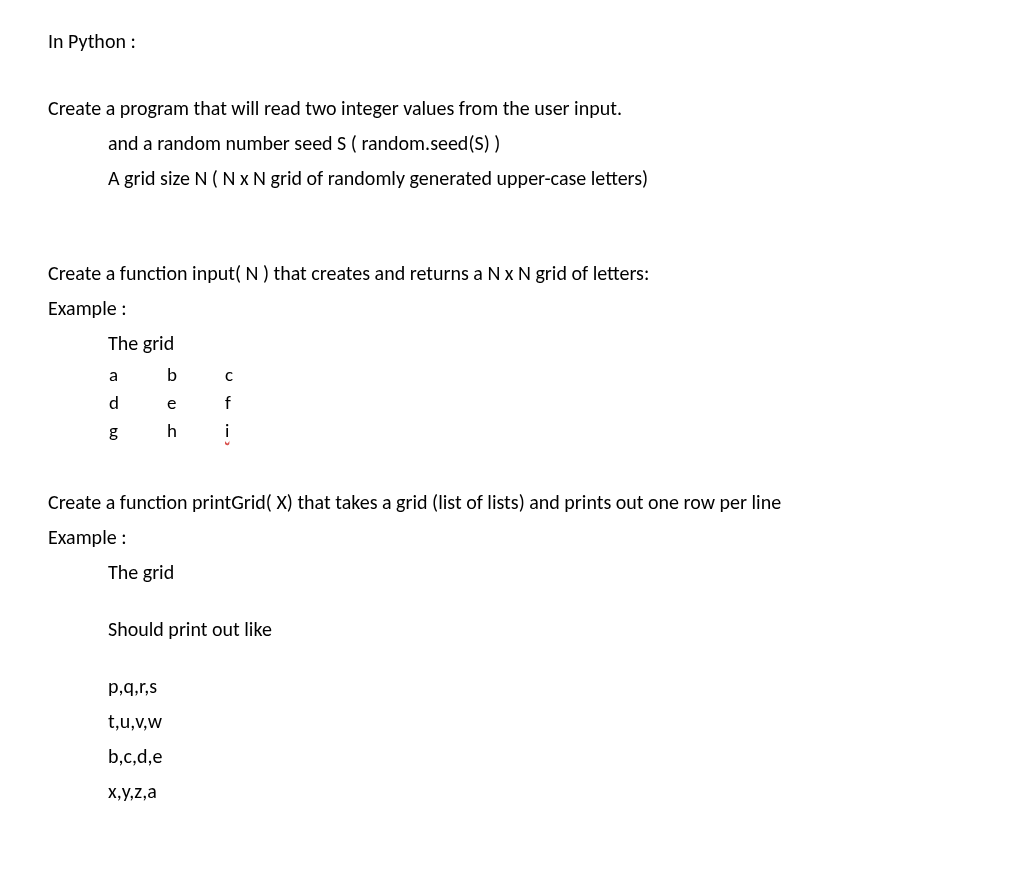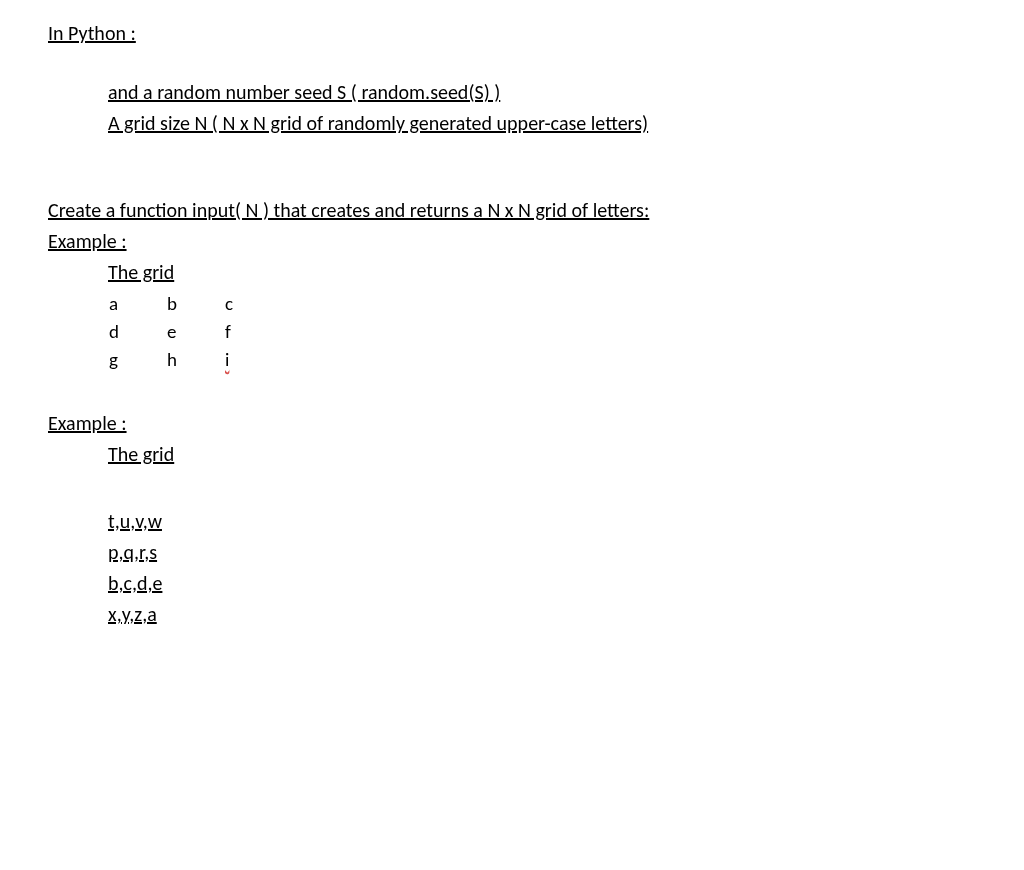--- a/index.html
+++ b/index.html
@@ -10,22 +10,21 @@
     background: #ffffff;
     font-family: Calibri, "Segoe UI", Arial, sans-serif;
     font-size: 20px;
     color: #000000;
     line-height: 1.35;
   }
   .page {
     padding: 20px 48px 0 48px;
   }
   .para {
-    margin: 0 0 4px 0;
-    text-decoration: underline;
+    margin: 8px 0 4px 0;
   }
   .gap-large {
     height: 28px;
   }
   .gap-med {
     height: 18px;
   }
   .indent-1 {
     padding-left: 60px;
   }
@@ -49,20 +48,21 @@
 </style>
 </head>
 <body>
 
 <div class="page">
 
   <p class="para">In Python :</p>
 
   <div class="gap-large"></div>
 
+  <p class="para">Create a program that will read two integer values from the user input.</p>
   <p class="para indent-1"> and a random number seed S ( random.seed(S) )</p>
   <p class="para indent-1">A grid size N ( N x N grid of randomly generated upper-case letters)</p>
 
   <div class="gap-large"></div>
   <div class="gap-large"></div>
 
   <p class="para">Create a function input( N ) that creates and returns a N x N grid of letters:</p>
   <p class="para">Example :</p>
   <p class="para indent-1">The grid</p>
 
@@ -84,26 +84,28 @@
       <td><span class="underline-red">i</span></td>
     </tr>
   </tbody>
     </table>
 
   <div class="gap-med"></div>
 
 
   <div class="gap-med"></div>
 
+  <p class="para">Create a function printGrid( X) that takes a grid (list of lists) and prints out one row per line</p>
   <p class="para">Example :</p>
   <p class="para indent-1">The grid</p>
 
   <div class="gap-med"></div>
 
+  <p class="para indent-1">Should print out like</p>
 
   <div class="gap-med"></div>
 
+  <p class="para indent-1">p,q,r,s</p>
   <p class="para indent-1">t,u,v,w</p>
-  <p class="para indent-1">p,q,r,s</p>
   <p class="para indent-1">b,c,d,e</p>
   <p class="para indent-1">x,y,z,a</p>
 
 </div>
 
 </body></html>

